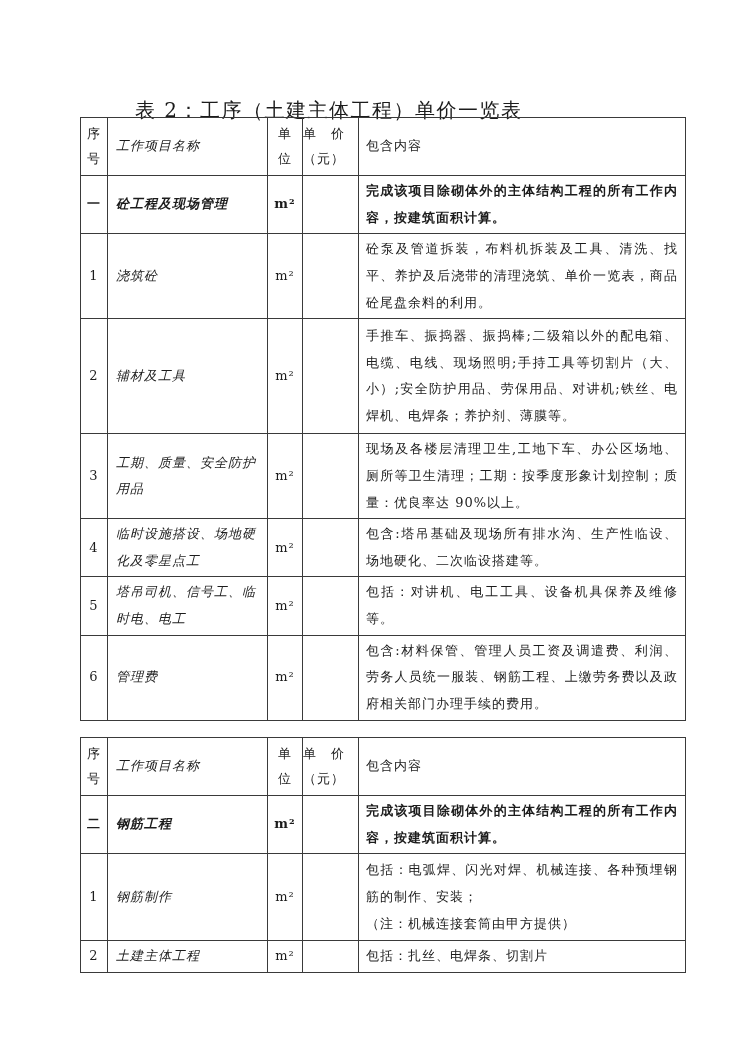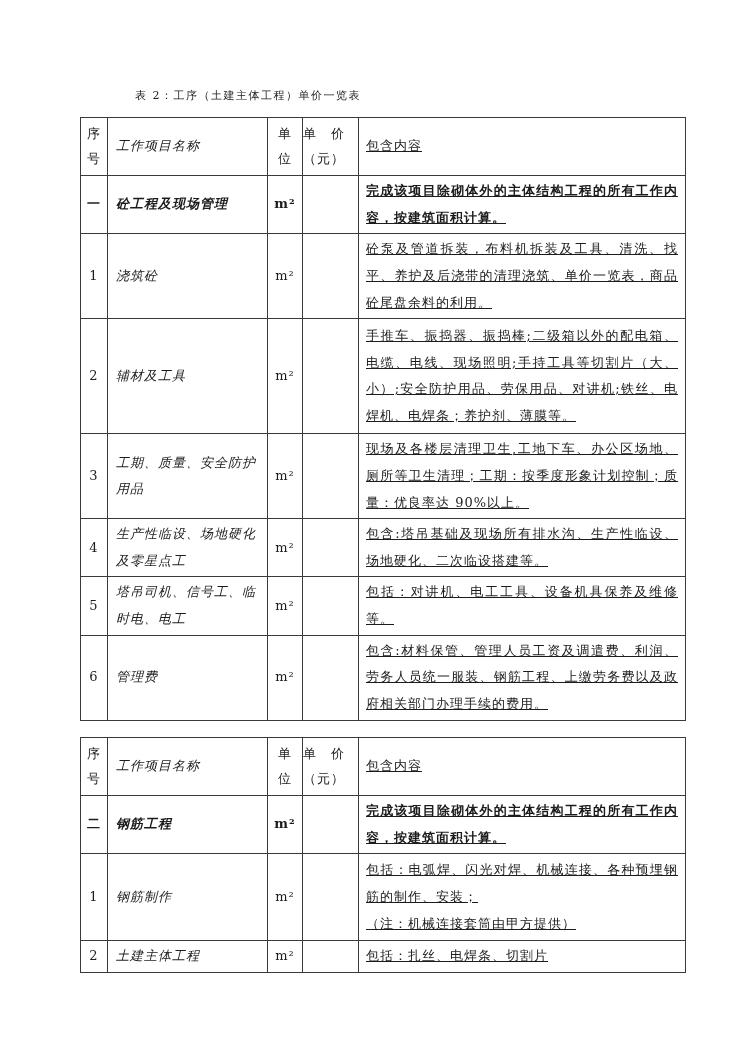--- a/index.html
+++ b/index.html
@@ -9,22 +9,22 @@
     width: 744px;
     height: 1052px;
     background: #ffffff;
     font-family: "DejaVu Serif", "Liberation Serif", serif;
     color: #1c1c1c;
     overflow: hidden;
   }
   .doc-title {
     position: absolute;
     left: 135px;
-    top: 88px;
-    font-size: 11px;
+    top: 97px;
+    font-size: 20px;
     letter-spacing: 1.5px;
     white-space: nowrap;
     text-align: right;
   }
   table.price-table {
     position: absolute;
     left: 80px;
     border-collapse: collapse;
     table-layout: fixed;
     width: 605px;
@@ -37,21 +37,21 @@
     vertical-align: middle;
     white-space: pre-line;
     line-height: 2.05;
     letter-spacing: 1px;
     overflow: hidden;
   }
   td.c-seq   { text-align: center; }
   td.c-name  { text-align: left; padding: 2px 4px 2px 8px; font-style: italic; }
   td.c-unit  { text-align: center; font-family: "DejaVu Serif", "Liberation Serif", serif; }
   td.c-price { text-align: left; }
-  td.c-cont  { text-align: justify; padding: 2px 7px 2px 7px; text-decoration: underline; }
+  td.c-cont  { text-align: justify; padding: 2px 7px 2px 7px; }
   tr.bold-row td { font-weight: bold; }
   tr.hdr td { line-height: 1.85; }
 </style>
 </head>
 <body>
 
 <div class="page">
 
   <div class="doc-title">表 2：工序（土建主体工程）单价一览表</div>
 
@@ -97,21 +97,21 @@
       </tr>
       <tr style="height:85px">
         <td class="c-seq">3</td>
         <td class="c-name">工期、质量、安全防护用品</td>
         <td class="c-unit">m²</td>
         <td class="c-price"></td>
         <td class="c-cont">现场及各楼层清理卫生,工地下车、办公区场地、厕所等卫生清理；工期：按季度形象计划控制；质量：优良率达 90%以上。</td>
       </tr>
       <tr style="height:55px">
         <td class="c-seq">4</td>
-        <td class="c-name">生产性临设、场地硬化及零星点工</td>
+        <td class="c-name">临时设施搭设、场地硬化及零星点工</td>
         <td class="c-unit">m²</td>
         <td class="c-price"></td>
         <td class="c-cont">包含:塔吊基础及现场所有排水沟、生产性临设、场地硬化、二次临设搭建等。</td>
       </tr>
       <tr style="height:55px">
         <td class="c-seq">5</td>
         <td class="c-name">塔吊司机、信号工、临时电、电工</td>
         <td class="c-unit">m²</td>
         <td class="c-price"></td>
         <td class="c-cont">包括：对讲机、电工工具、设备机具保养及维修等。</td>

